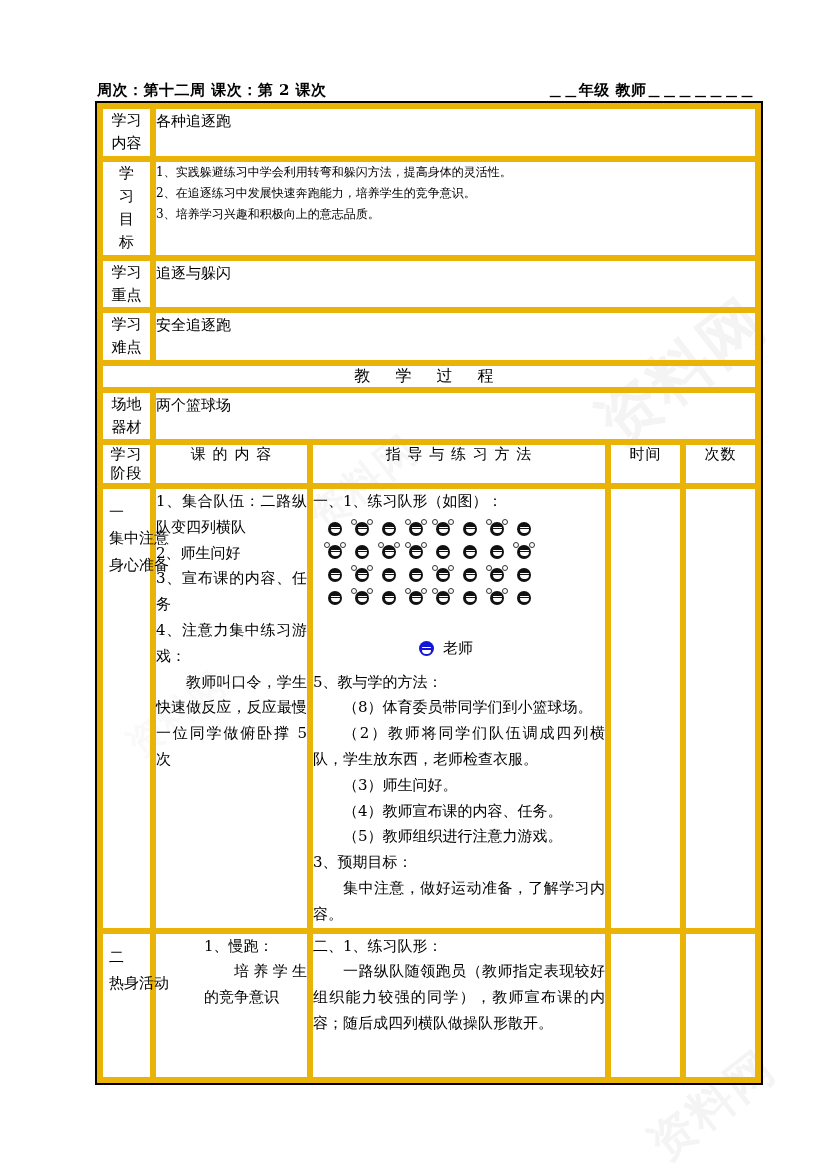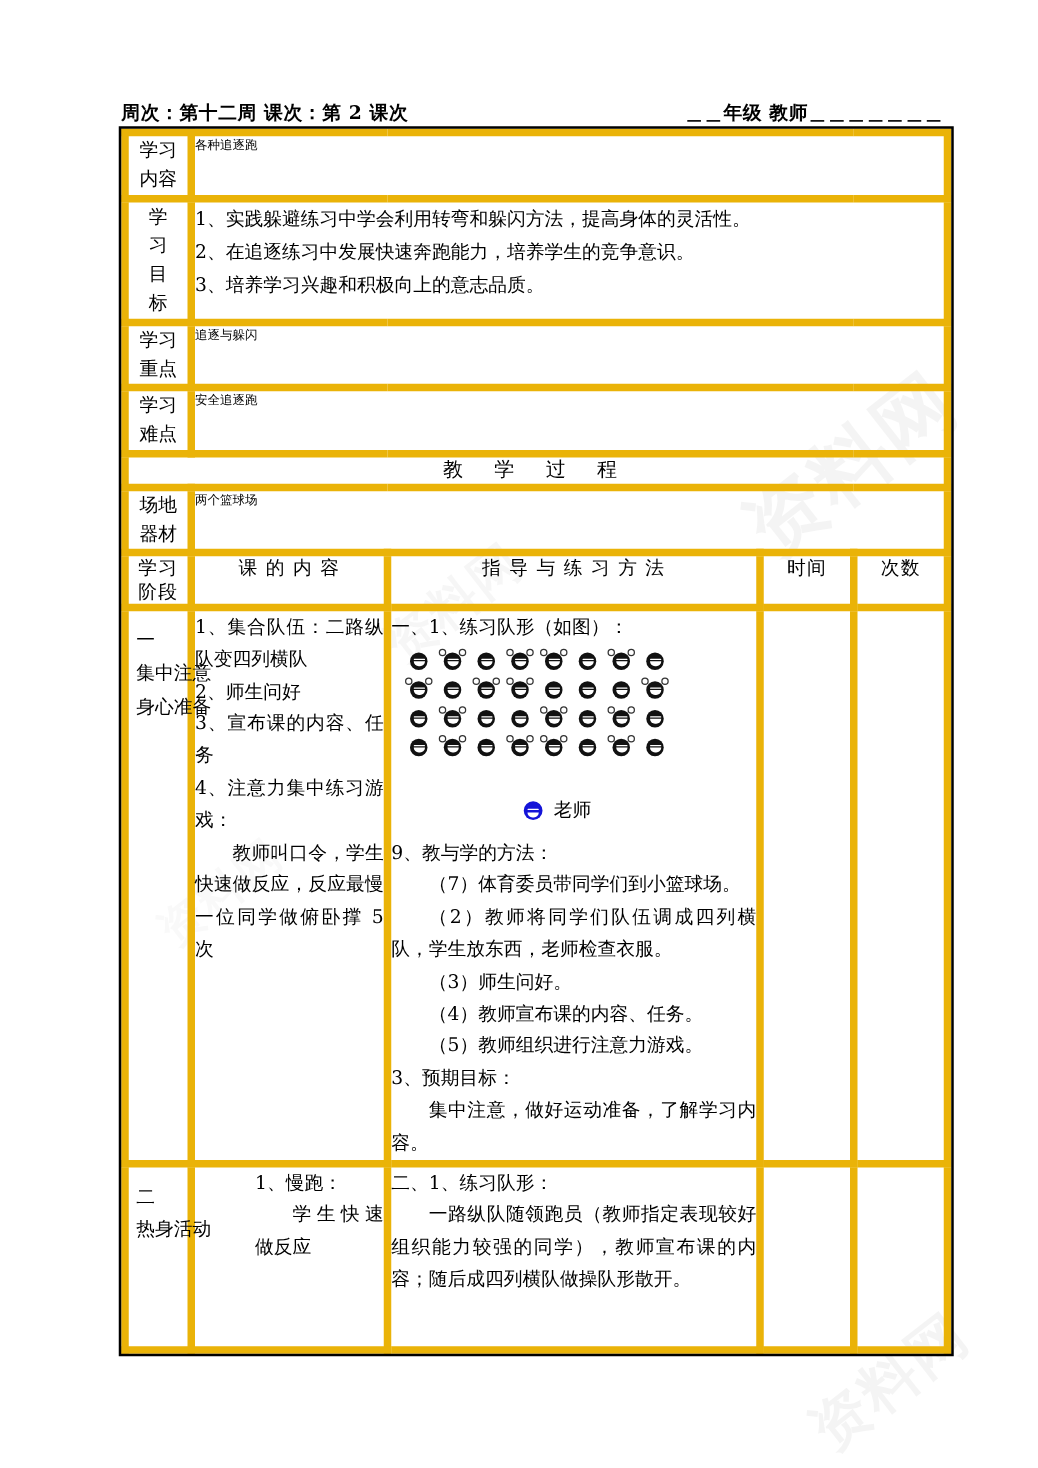--- a/index.html
+++ b/index.html
@@ -98,27 +98,27 @@
   .lbl span { display: block; }
 
   .body-txt {
     font-size: 15px;
     line-height: 1.72;
   }
   .body-txt p { margin: 0; }
   .indent { text-indent: 2em; }
 
   .content-single {
-    font-size: 10px;
+    font-size: 15px;
     padding: 14px 8px 14px 26px;
     line-height: 1.6;
   }
 
   .objectives {
-    font-size: 15px;
+    font-size: 12px;
     line-height: 1.78;
     padding: 7px 8px 8px 10px;
   }
   .objectives p { margin: 0; }
 
   .process-title {
     text-align: center;
     font-size: 16px;
     letter-spacing: 10px;
     padding: 12px 0 13px 0;
@@ -543,22 +543,22 @@
               <div class="teacher-row">
                 <div class="teacher-icon">
                   <div class="head"></div>
                     <div class="eyes"></div>
                     <div class="smile"></div>
                 </div>
                 <div class="teacher-label">老师</div>
               </div>
             </div>
 
-            <p>9、教与学的方法：</p>
-            <p class="indent">（7）体育委员带同学们到小篮球场。</p>
+            <p>5、教与学的方法：</p>
+            <p class="indent">（8）体育委员带同学们到小篮球场。</p>
             <p class="indent justify-cn">（2）教师将同学们队伍调成四列横队，学生放东西，老师检查衣服。</p>
             <p class="indent">（3）师生问好。</p>
             <p class="indent">（4）教师宣布课的内容、任务。</p>
             <p class="indent">（5）教师组织进行注意力游戏。</p>
             <p>3、预期目标：</p>
             <p class="indent justify-cn">集中注意，做好运动准备，了解学习内容。</p>
           </div>
         </td>
 
         <td class="cell-pad"></td>
@@ -567,21 +567,21 @@
 
       <tr>
         <td class="lbl" style="text-align:left; padding:10px 6px; line-height:1.75;">
           <span>二</span>
           <span>热身活动</span>
         </td>
 
         <td class="cell-pad" style="padding-bottom:40px;padding-left:48px;">
           <div class="body-txt">
             <p>1、慢跑：</p>
-            <p class="indent justify-cn">学生快速做反应</p>
+            <p class="indent justify-cn">培养学生的竞争意识</p>
           </div>
         </td>
 
         <td class="cell-pad" style="padding-bottom:40px;margin-left:37px;">
           <div class="body-txt">
             <p>二、1、练习队形：</p>
             <p class="indent justify-cn">一路纵队随领跑员（教师指定表现较好组织能力较强的同学），教师宣布课的内容；随后成四列横队做操队形散开。</p>
           </div>
         </td>
 

